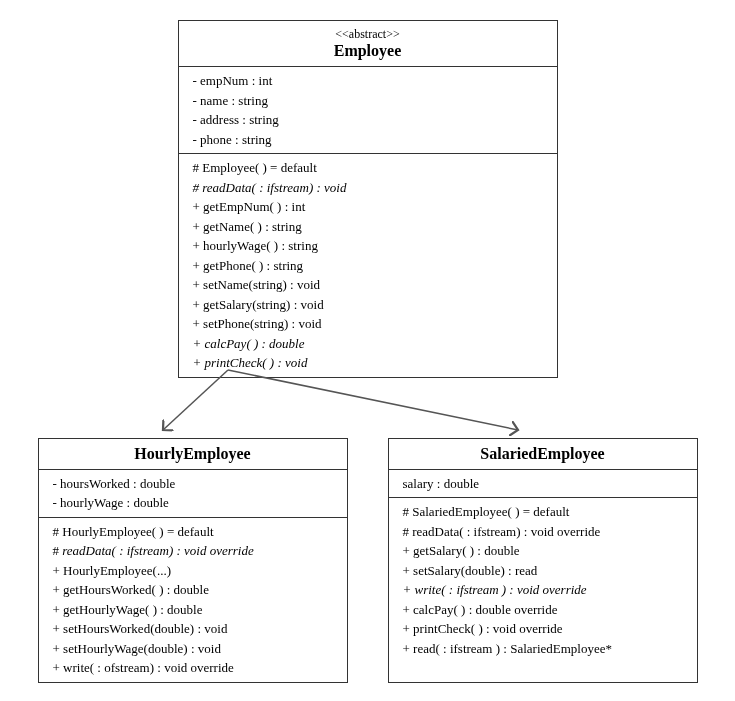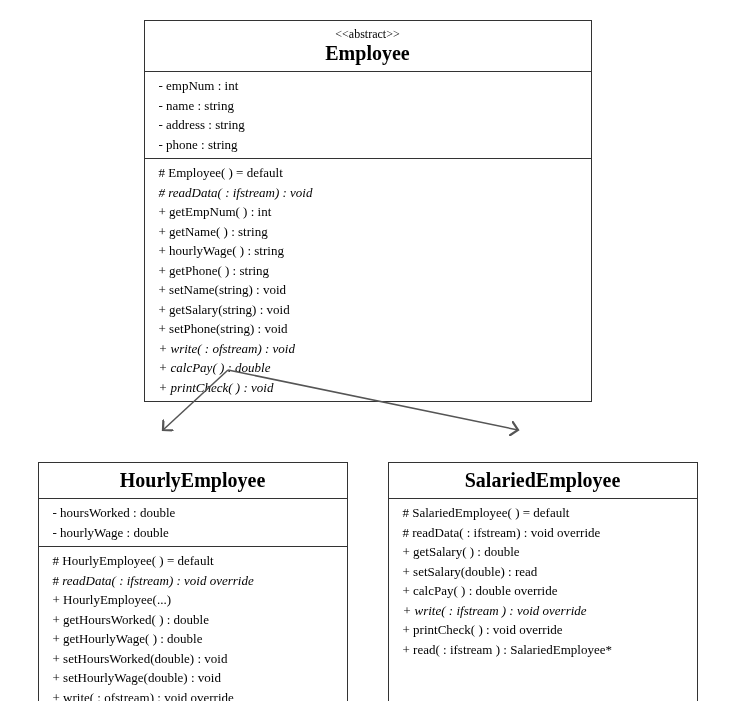--- a/index.html
+++ b/index.html
@@ -27,21 +27,21 @@
       border-bottom: 1.5px solid #333;
       padding: 6px 10px;
       text-align: center;
     }
     .uml-class-header .stereotype {
       font-style: normal;
       font-size: 12px;
     }
     .uml-class-header .classname {
       font-weight: bold;
-      font-size: 20px;
+      font-size: 16px;
     }
     .uml-class-section {
       border-bottom: 1.5px solid #333;
       padding: 4px 14px;
     }
     .uml-class-section:last-child {
       border-bottom: none;
     }
     .uml-class-section p {
       line-height: 1.5;
@@ -49,21 +49,21 @@
     }
     .italic { font-style: italic; }
 
     
     .top-section {
       display: flex;
       justify-content: center;
       margin-bottom: 0px;
     }
     .employee-class {
-      width: 448px;
+      width: 380px;
     }
     .bottom-section {
       display: flex;
       justify-content: space-between;
       margin-top: 0px;
     }
     .hourly-class {
       width: 310px;
     }
     .salaried-class {
@@ -112,21 +112,20 @@
       <div class="uml-class-section">
         <p># Employee( ) = default</p>
         <p class="italic"># <em>readData( : ifstream) : void</em></p>
         <p>+ getEmpNum( ) : int</p>
         <p>+ getName( ) : string</p>
         <p>+ hourlyWage( ) : string</p>
         <p>+ getPhone( ) : string</p>
         <p>+ setName(string) : void</p>
         <p>+ getSalary(string) : void</p>
         <p>+ setPhone(string) : void</p>
-        <p class="italic"><em>+ write( : ofstream) : void</em></p>
         <p class="italic"><em>+ calcPay( ) : double</em></p>
         <p class="italic"><em>+ printCheck( ) : void</em></p>
       </div>
     </div>
   </div>
 
   <div style="height: 60px;"></div>
 
   <div class="bottom-section">
 
@@ -149,24 +148,27 @@
         <p>+ write( : ofstream) : void override</p>
 
       </div>
     </div>
 
     <div class="uml-class salaried-class">
       <div class="uml-class-header">
         <div class="classname">SalariedEmployee</div>
       </div>
       <div class="uml-class-section">
+        <p>salary : double</p>
+      </div>
+      <div class="uml-class-section">
         <p># SalariedEmployee( ) = default</p>
         <p># readData( : ifstream) : void override</p>
         <p>+ getSalary( ) : double</p>
         <p>+ setSalary(double) : read</p>
+        <p><em>+ write( : ifstream ) : void override</em></p>
         <p>+ calcPay( ) : double override</p>
-        <p><em>+ write( : ifstream ) : void override</em></p>
         <p>+ printCheck( ) : void override</p>
         <p>+ read( : ifstream ) : SalariedEmployee*</p>
       </div>
     </div>
   </div>
 </div>
 
 </body></html>

